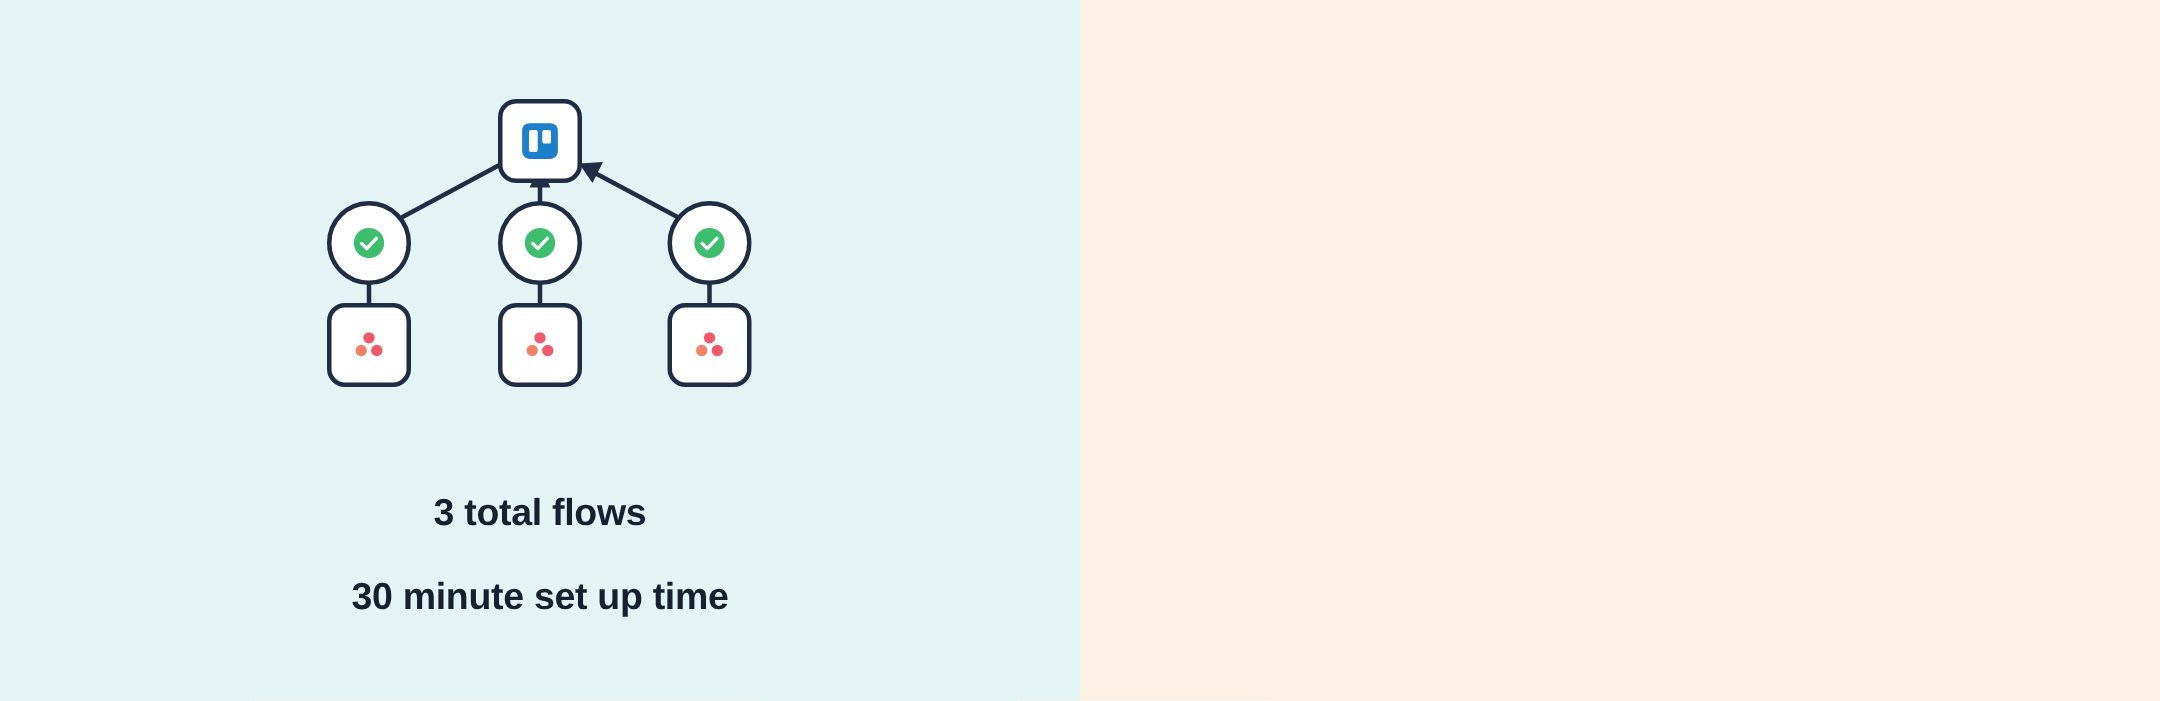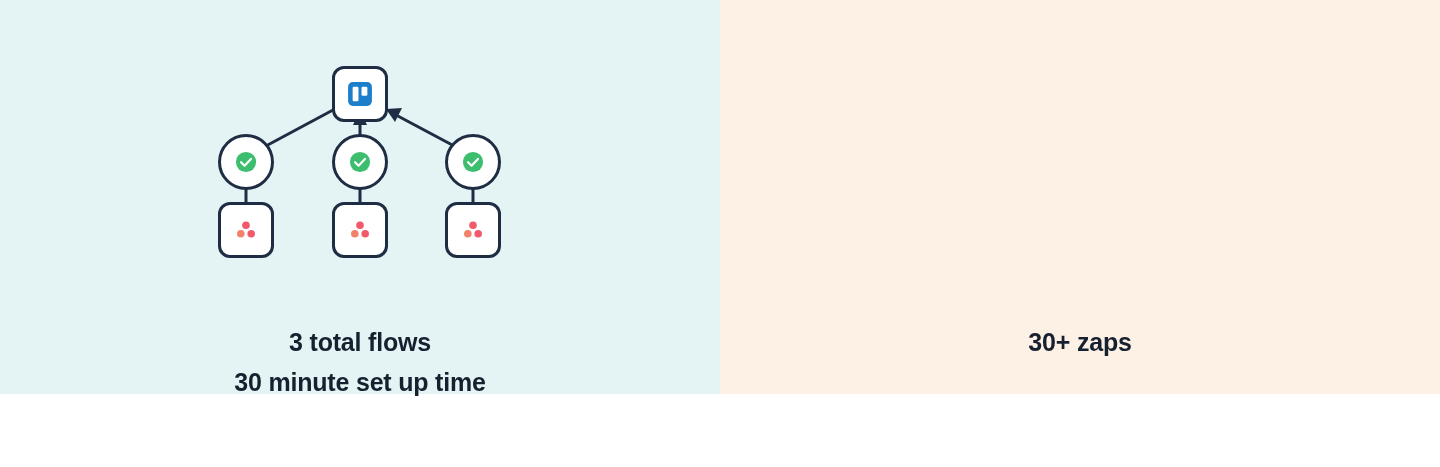--- a/index.html
+++ b/index.html
@@ -14,21 +14,21 @@
     overflow: hidden;
   }
   .stage {
     position: relative;
     width: 1440px;
     height: 467px;
     display: flex;
   }
   .panel {
     position: relative;
-    height: 394px;
+    height: 467px;
     box-sizing: border-box;
     padding-left: 12px;
   }
   .panel-left {
     width: 720px;
     background: #e4f4f5;
   }
   .panel-right {
     width: 720px;
     background: #fdf1e6;
@@ -43,21 +43,21 @@
     text-align: center;
     color: #16202f;
   }
   .caption-line {
     font-size: 25px;
     font-weight: bold;
     letter-spacing: -0.2px;
     line-height: 40px;
   }
   .caption-line.second {
-    margin-top: 0px;
+    margin-top: 16px;
   }
 
   
   .diagram {
     position: absolute;
     left: 190px;
     top: 55px;
     width: 340px;
     height: 220px;
   }
@@ -182,17 +182,16 @@
 
     <div class="caption-block">
       <div class="caption-line">3 total flows</div>
       <div class="caption-line second">30 minute set up time</div>
     </div>
   </div>
 
   <div class="panel panel-right">
 
     <div class="caption-block">
-      <div class="caption-line">30+ zaps</div>
     </div>
   </div>
 
 </div>
 
 </body></html>

